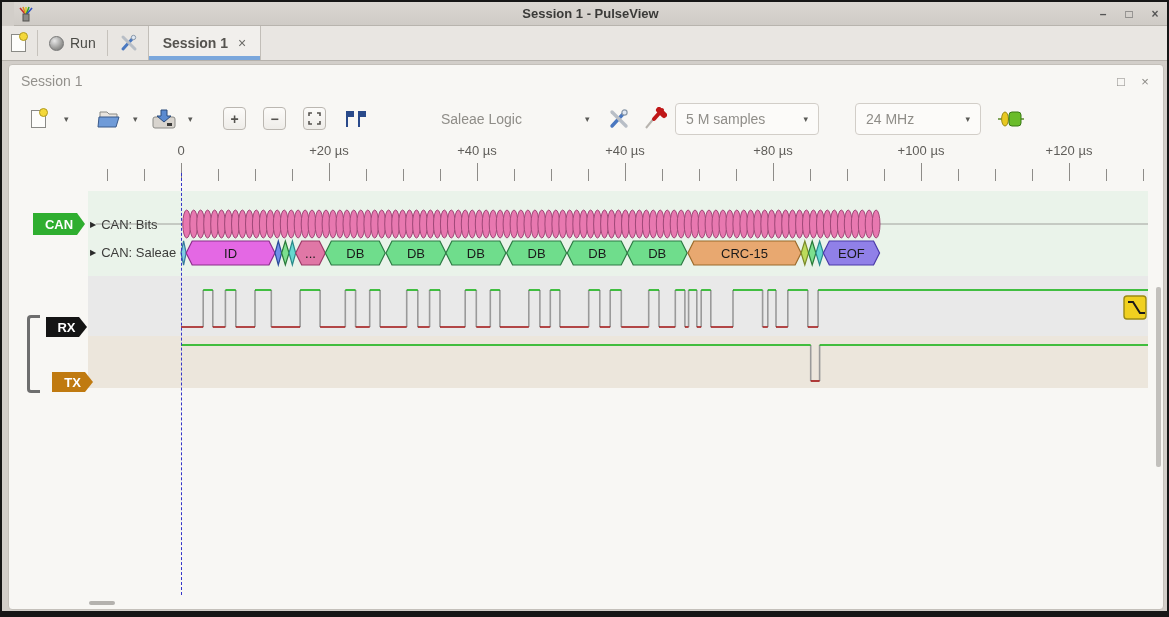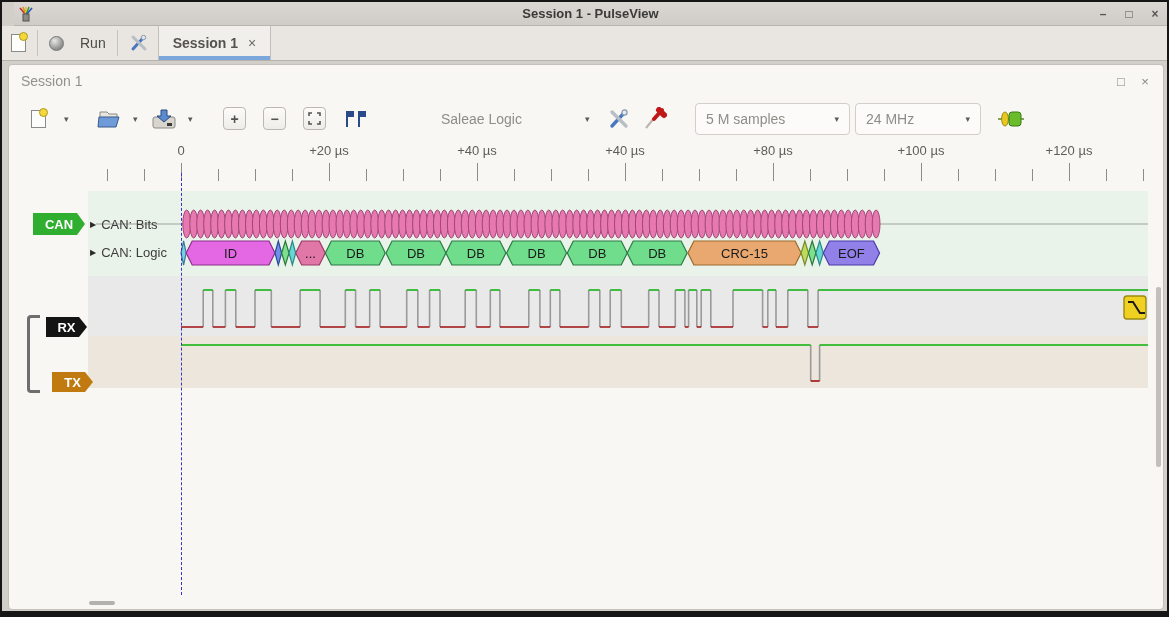--- a/index.html
+++ b/index.html
@@ -13,21 +13,21 @@
   .app-icon { width:18px; height:18px; margin-left:3px; }
   .title-text { position:absolute; left:0; right:0; text-align:center; font-size:13px;
                 font-weight:bold; color:#3a3a38; }
   .win-controls { position:absolute; right:4px; top:0; height:24px; display:flex; align-items:center; gap:10px; }
   .win-btn { width:16px; height:16px; display:flex; align-items:center; justify-content:center;
              color:#555; font-size:12px; font-weight:bold; cursor:default; }
 
   
   .main-toolbar { height:35px; background:#e9e6e2; border-bottom:1px solid #b6b2ac;
                   display:flex; align-items:stretch; }
-  .mt-btn { display:flex; align-items:center; gap:16px; padding:0 9px; color:#4a4a46; font-size:14px; }
+  .mt-btn { display:flex; align-items:center; gap:6px; padding:0 9px; color:#4a4a46; font-size:14px; }
   .mt-sep { width:1px; background:#c6c2bc; margin:4px 2px; }
   .doc-icon { width:15px; height:18px; background:#fdfdfb; border:1px solid #8a8a86; position:relative; }
   .doc-icon::after { content:""; position:absolute; right:-3px; top:-3px; width:7px; height:7px;
                      border-radius:50%; background:#f4d83a; border:1px solid #b09a20; }
   .run-sphere { width:15px; height:15px; border-radius:50%;
                 background:radial-gradient(circle at 35% 30%, #e8e8e8, #9a9a98 60%, #6e6e6c); border:1px solid #777; }
   .tab { position:relative; display:flex; align-items:center; gap:10px; padding:0 14px;
          background:#f1efec; border-right:1px solid #c2beb8; border-left:1px solid #c2beb8;
          font-size:14px; font-weight:bold; color:#55534f; }
   .tab-underline { position:absolute; left:0; right:0; bottom:0; height:4px; }
@@ -180,21 +180,21 @@
           <path d="M5 5 L19 19" stroke="#b8bec6" stroke-width="3.4" stroke-linecap="round"></path>
         </svg>
       </div>
       <div class="sbtn" style="left:633px;">
         <svg width="25" height="25" viewBox="0 0 25 25">
           <path d="M4 21 L13 10" stroke="#b8b4ae" stroke-width="2"></path>
           <path d="M12 12 L20 3" stroke="#c01818" stroke-width="4" stroke-linecap="round"></path>
           <path d="M17 3 L22 8" stroke="#c01818" stroke-width="6" stroke-linecap="round"></path>
         </svg>
       </div>
-      <div class="combo" style="left:686px; width:155px;">
+      <div class="combo" style="left:666px; width:144px;">
         <span>5 M samples</span>
         <span class="caret">▾</span>
       </div>
       <div class="combo" style="left:846px; width:126px;">
         <span>24 MHz</span>
         <span class="caret">▾</span>
       </div>
       <div class="sbtn" style="left:988px;">
         <svg width="28" height="18" viewBox="0 0 28 18">
           <path d="M1 9 H27" stroke="#5a8a2a" stroke-width="1.4"></path>
@@ -384,21 +384,21 @@
           <path d="M93.0 164L722.7 164M731.6 164L1060.2 164" stroke="#0ab00a" stroke-width="1.6" fill="none"></path>
           <rect x="1036" y="115" width="22" height="23" rx="3" fill="#f0d020" stroke="#9a8a14" stroke-width="1.4"></rect>
           <path d="M1040 121 h5 l7 11 h5" stroke="#1a1a1a" stroke-width="2" fill="none"></path>
         </svg>
       <div class="rowlabel" style="left:2px; top:36px;">
         <span class="expander">▶</span>
         <span>CAN: Bits</span>
       </div>
       <div class="rowlabel" style="left:2px; top:64px;">
         <span class="expander">▶</span>
-        <span>CAN: Logic</span>
+        <span>CAN: Saleae</span>
       </div>
     </div>
 
     <div class="tag" id="tag-can" style="left: 24px; top: 148px; width: 52px; height: 22px; background: rgb(47, 174, 47);">
       <span>CAN</span>
     </div>
     <div class="bracket" style="left:18px; top:250px; width:13px; height:78px;"></div>
     <div class="tag" id="tag-rx" style="left: 37px; top: 252px; width: 41px; height: 20px; background: rgb(20, 20, 20);">
       <span>RX</span>
     </div>

